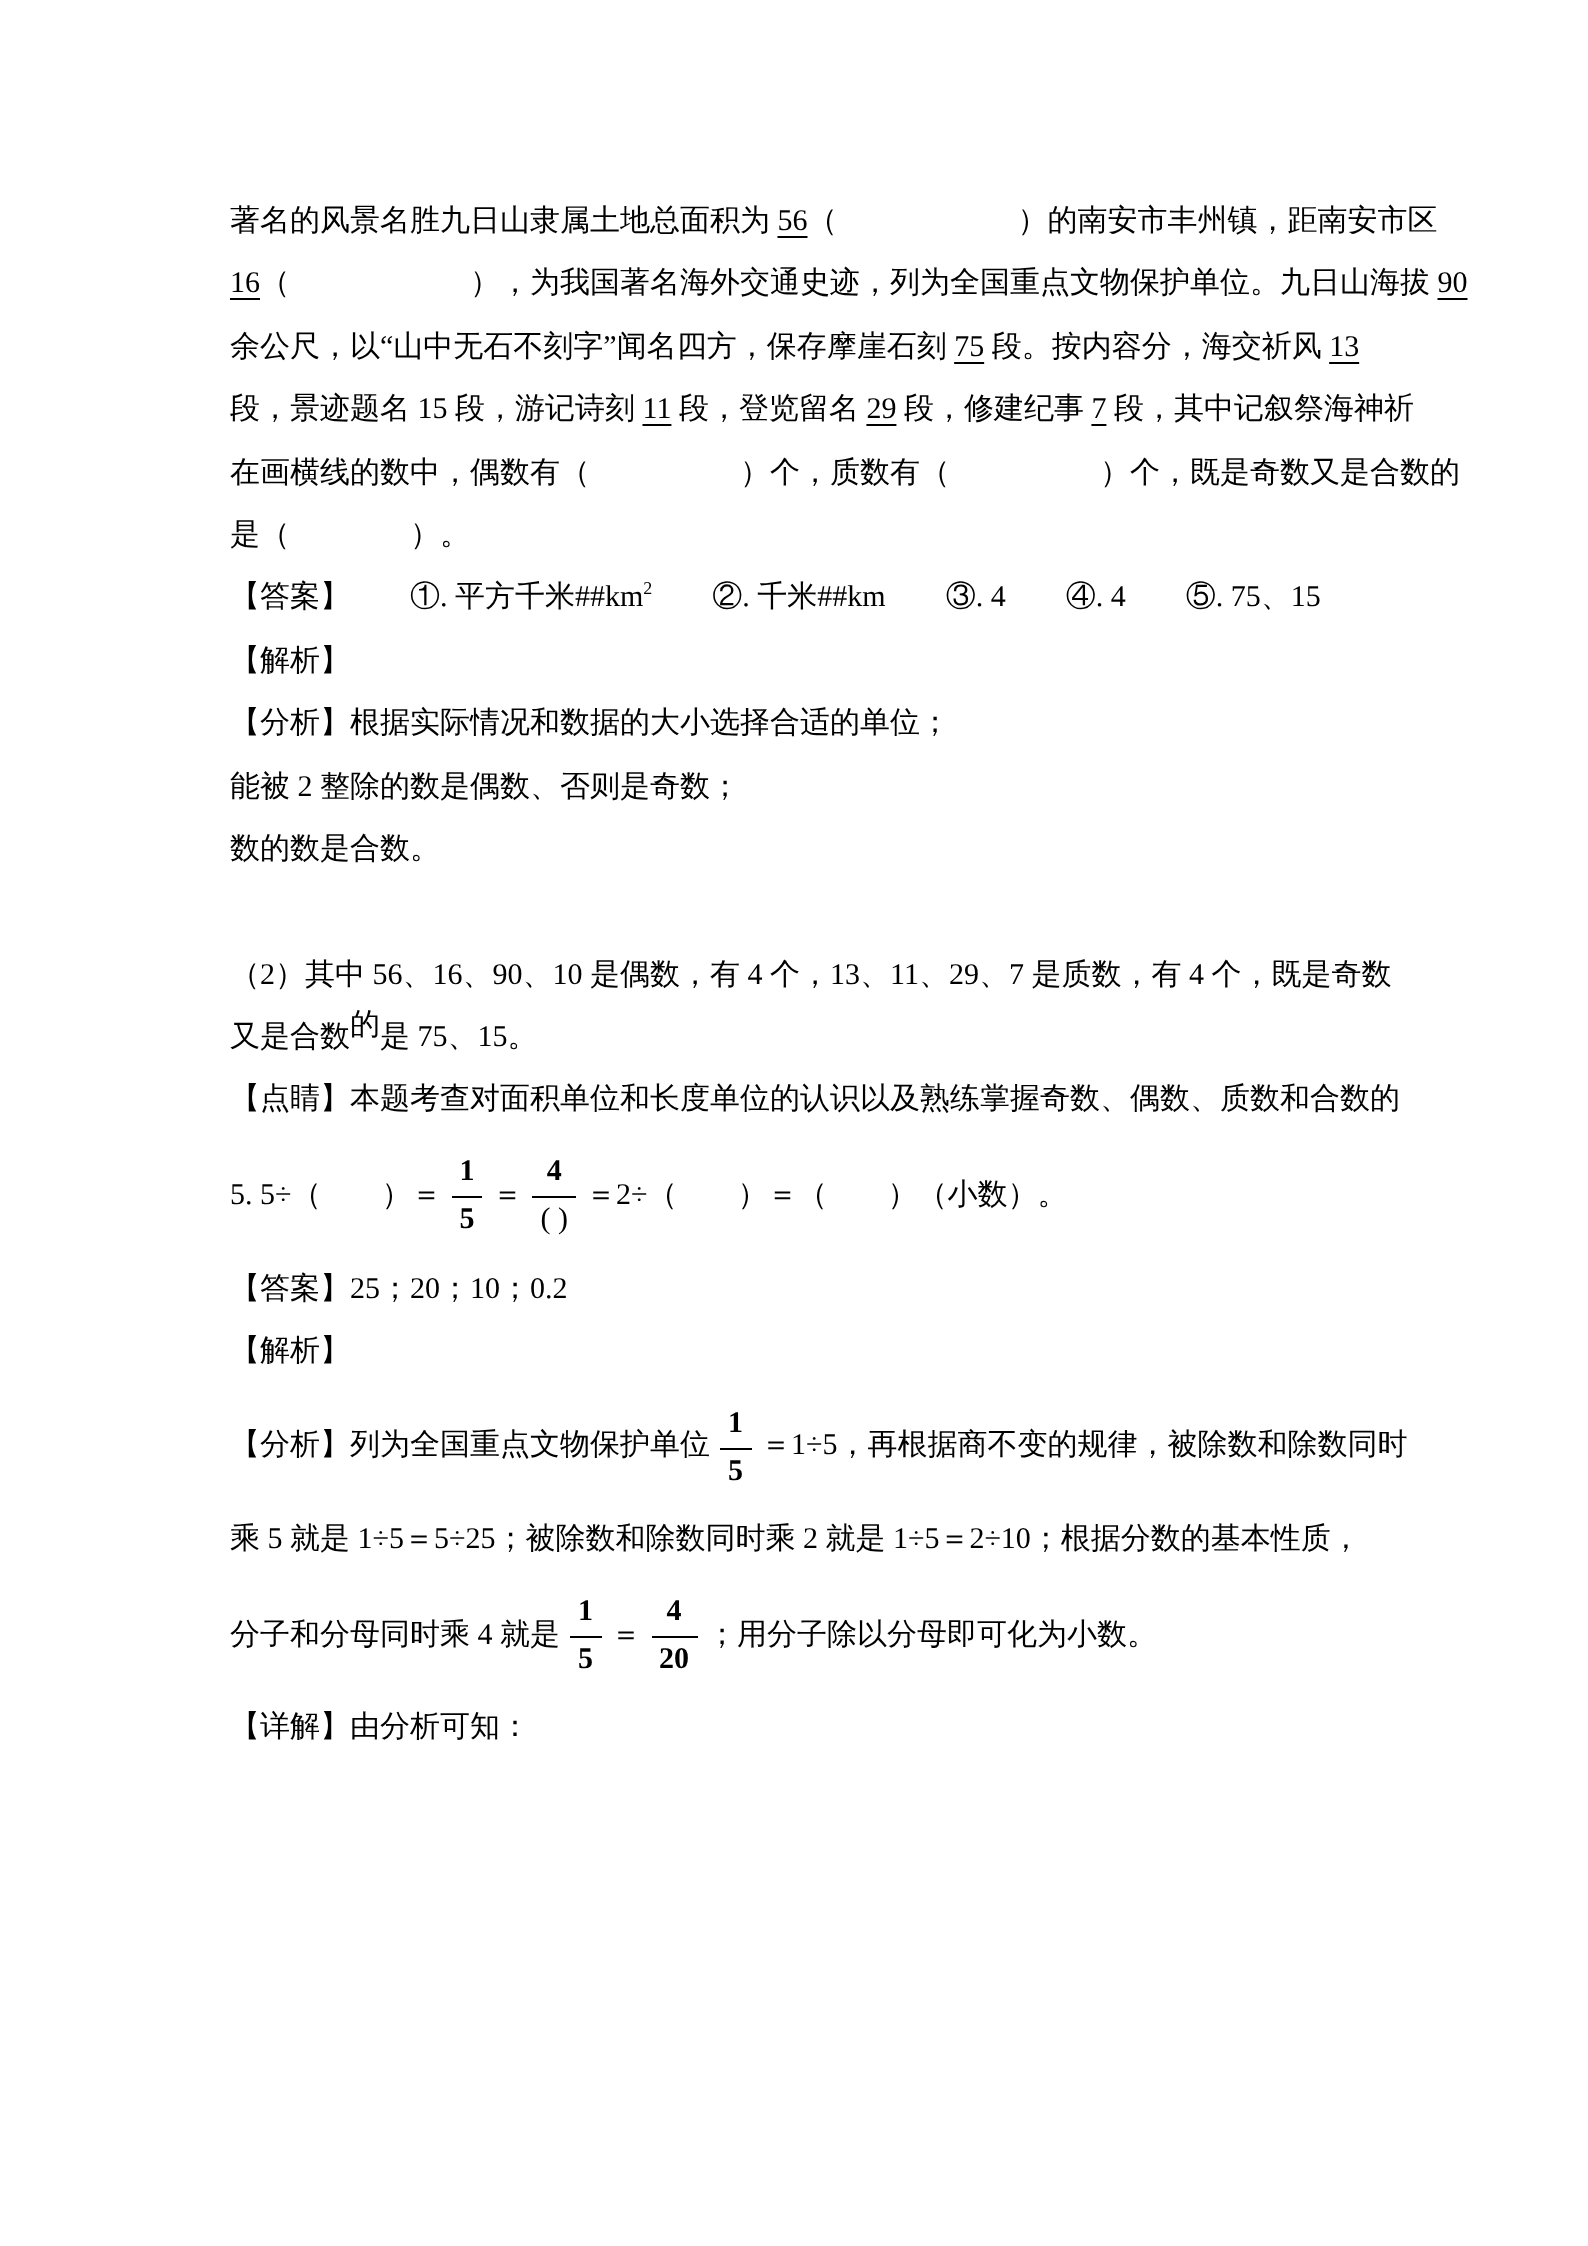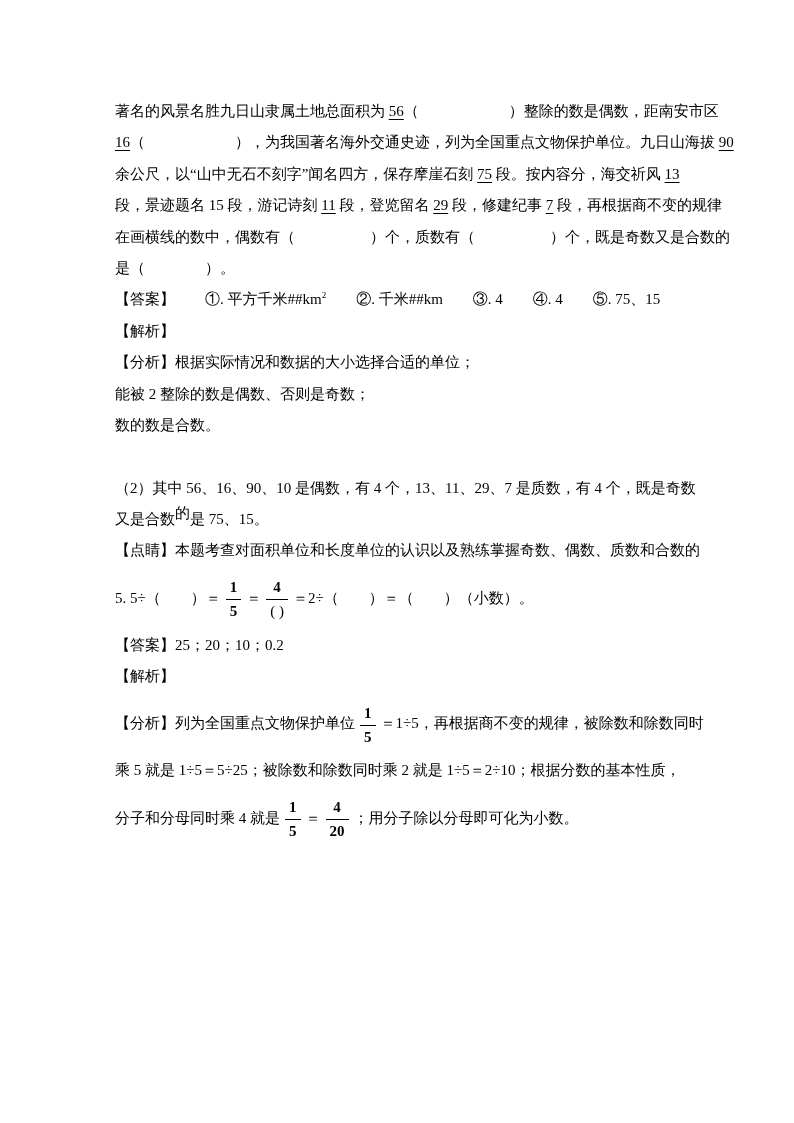--- a/index.html
+++ b/index.html
@@ -66,35 +66,36 @@
     display: block;
     padding: 2px 4px 0 4px;
     line-height: 1.25;
   }
 </style>
 </head>
 <body>
 
 <div class="page">
   <div class="doc">
-      <div class="line"><span class="seg">著名的风景名胜九日山隶属土地总面积为 </span><span class="seg u">56</span><span class="seg">（　　　　　　）整除的数是偶数，距南安市区</span></div>
+      <div class="line"><span class="seg">著名的风景名胜九日山隶属土地总面积为 </span><span class="seg u">56</span><span class="seg">（　　　　　　）的南安市丰州镇，距南安市区</span></div>
       <div class="line"><span class="seg u">16</span><span class="seg">（　　　　　　），为我国著名海外交通史迹，列为全国重点文物保护单位。九日山海拔 </span><span class="seg u">90</span></div>
       <div class="line"><span class="seg">余公尺，以“山中无石不刻字”闻名四方，保存摩崖石刻 </span><span class="seg u">75</span><span class="seg"> 段。按内容分，海交祈风 </span><span class="seg u">13</span></div>
-      <div class="line"><span class="seg">段，景迹题名 15 段，游记诗刻 </span><span class="seg u">11</span><span class="seg"> 段，登览留名 </span><span class="seg u">29</span><span class="seg"> 段，修建纪事 </span><span class="seg u">7</span><span class="seg"> 段，再根据商不变的规律</span></div>
+      <div class="line"><span class="seg">段，景迹题名 15 段，游记诗刻 </span><span class="seg u">11</span><span class="seg"> 段，登览留名 </span><span class="seg u">29</span><span class="seg"> 段，修建纪事 </span><span class="seg u">7</span><span class="seg"> 段，其中记叙祭海神祈</span></div>
       <div class="line"><span class="seg">在画横线的数中，偶数有（　　　　　）个，质数有（　　　　　）个，既是奇数又是合数的</span></div>
       <div class="line"><span class="seg">是（　　　　）。</span></div>
       <div class="line"><span class="seg">【答案】　　①. 平方千米##km</span><span class="seg sup">2</span><span class="seg">　　②. 千米##km　　③. 4　　④. 4　　⑤. 75、15</span></div>
       <div class="line"><span class="seg">【解析】</span></div>
       <div class="line"><span class="seg">【分析】根据实际情况和数据的大小选择合适的单位；</span></div>
       <div class="line"><span class="seg">能被 2 整除的数是偶数、否则是奇数；</span></div>
       <div class="line"><span class="seg">数的数是合数。</span></div>
       <div class="line">&nbsp;</div>
       <div class="line"><span class="seg">（2）其中 56、16、90、10 是偶数，有 4 个，13、11、29、7 是质数，有 4 个，既是奇数</span></div>
       <div class="line"><span class="seg">又是合数</span><span class="seg raised">的</span><span class="seg">是 75、15。</span></div>
       <div class="line"><span class="seg">【点睛】本题考查对面积单位和长度单位的认识以及熟练掌握奇数、偶数、质数和合数的</span></div>
       <div class="line formula-line"><span class="seg">5. 5÷（　　）＝</span><span class="frac"><span class="num b">1</span><span class="den b">5</span></span><span class="seg">＝</span><span class="frac"><span class="num b">4</span><span class="den">( )</span></span><span class="seg">＝2÷（　　）＝（　　）（小数）。</span></div>
       <div class="line"><span class="seg">【答案】25；20；10；0.2</span></div>
       <div class="line"><span class="seg">【解析】</span></div>
       <div class="line formula-line"><span class="seg">【分析】列为全国重点文物保护单位</span><span class="frac"><span class="num b">1</span><span class="den b">5</span></span><span class="seg">＝1÷5，再根据商不变的规律，被除数和除数同时</span></div>
       <div class="line"><span class="seg">乘 5 就是 1÷5＝5÷25；被除数和除数同时乘 2 就是 1÷5＝2÷10；根据分数的基本性质，</span></div>
       <div class="line formula-line"><span class="seg">分子和分母同时乘 4 就是</span><span class="frac"><span class="num b">1</span><span class="den b">5</span></span><span class="seg">＝</span><span class="frac"><span class="num b">4</span><span class="den b">20</span></span><span class="seg">；用分子除以分母即可化为小数。</span></div>
+      <div class="line"><span class="seg">【详解】由分析可知：</span></div>
     </div>
 </div>
 
 </body></html>

